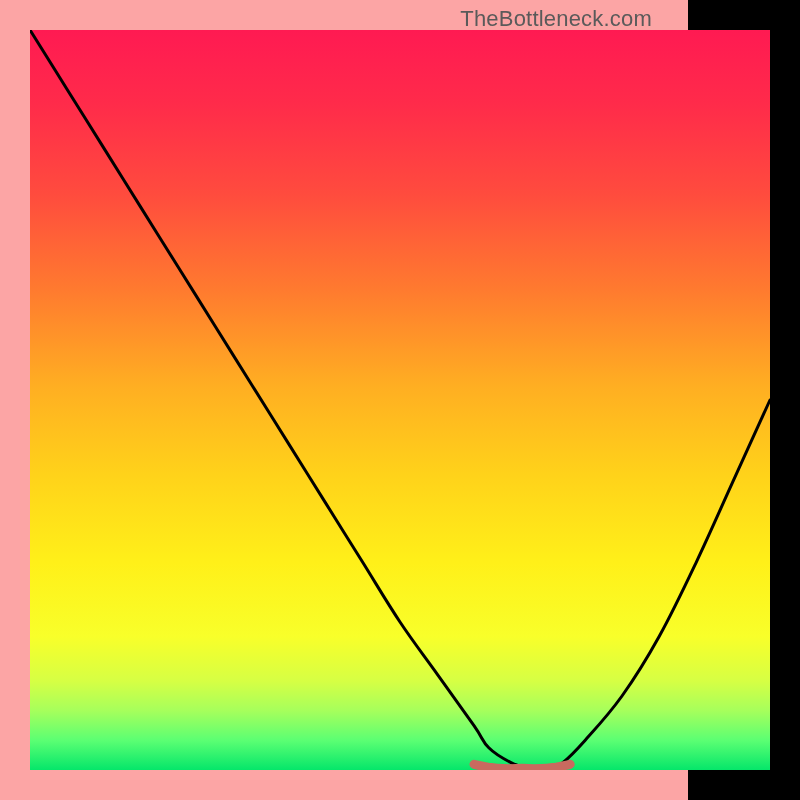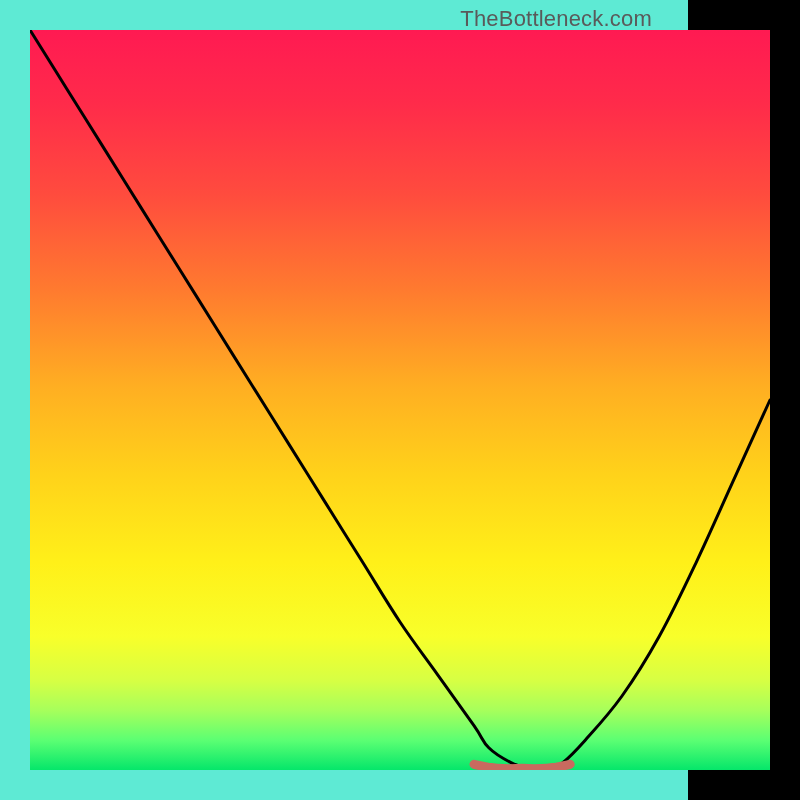--- a/index.html
+++ b/index.html
@@ -10,21 +10,21 @@
     background: #000;
     overflow: hidden;
     font-family: Arial, Helvetica, sans-serif;
   }
   .frame {
     position: absolute;
     left: 0;
     top: 0;
     width: 688px;
     height: 800px;
-    background: #5eead4;
+    background: #fca5a5;
   }
   .plot {
     position: absolute;
     left: 30px;
     top: 30px;
     width: 740px;
     height: 740px;
     overflow: hidden;
   }
   .gradient {

